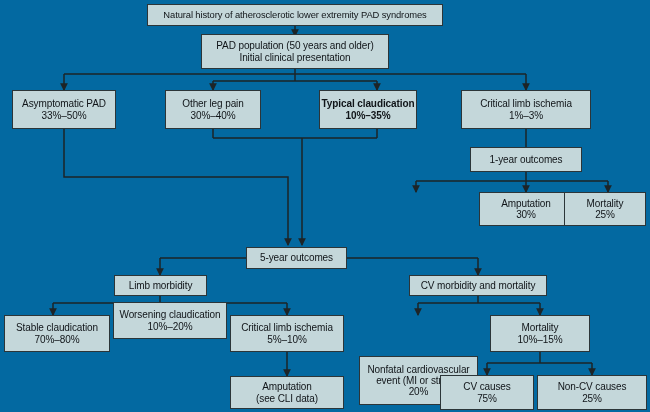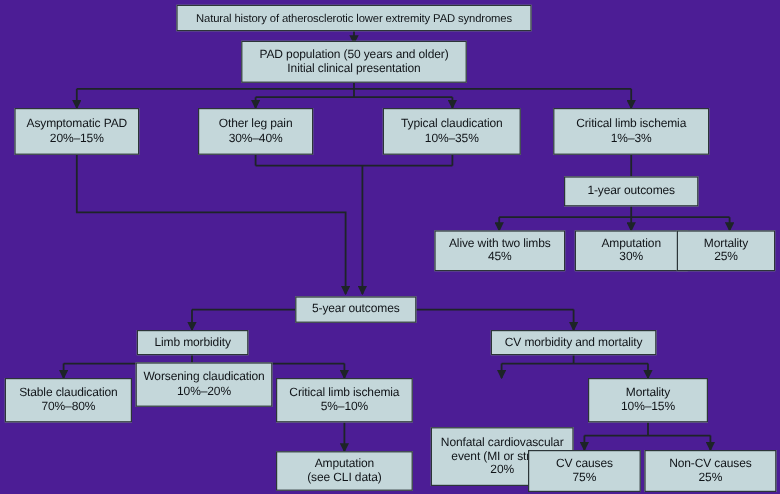--- a/index.html
+++ b/index.html
@@ -8,21 +8,21 @@
     padding: 0;
     background: #ffffff;
   }
   body {
     font-family: "Liberation Sans", sans-serif;
   }
   #chart-root {
     position: relative;
     width: 650px;
     height: 412px;
-    background: #4c1d95;
+    background: #0369a1;
     overflow: hidden;
   }
   #chart-svg {
     position: absolute;
     left: 0;
     top: 0;
     width: 650px;
     height: 412px;
   }
   .node {
@@ -119,46 +119,42 @@
     <span class="ln">Natural history of atherosclerotic lower extremity PAD syndromes</span>
   </div>
 
   <div class="node" style="left:201px; top:34px; width:188px; height:35px;">
     <span class="ln">PAD population (50 years and older)</span>
     <span class="ln">Initial clinical presentation</span>
   </div>
 
   <div class="node" style="left:12px; top:90px; width:104px; height:39px;">
     <span class="ln">Asymptomatic PAD</span>
-    <span class="ln">20%–15%</span>
+    <span class="ln">33%–50%</span>
   </div>
 
   <div class="node" style="left:165px; top:90px; width:96px; height:39px;">
     <span class="ln">Other leg pain</span>
     <span class="ln">30%–40%</span>
   </div>
 
-  <div class="node" style="left:319px; top:90px; width:115px; height:39px;">
+  <div class="node" style="left:319px; top:90px; width:98px; height:39px;font-weight:bold;">
     <span class="ln">Typical claudication</span>
     <span class="ln">10%–35%</span>
   </div>
 
   <div class="node" style="left:461px; top:90px; width:130px; height:39px;">
     <span class="ln">Critical limb ischemia</span>
     <span class="ln">1%–3%</span>
   </div>
 
   <div class="node" style="left:470px; top:147px; width:112px; height:25px;">
     <span class="ln">1-year outcomes</span>
   </div>
 
-  <div class="node" style="left:362px; top:192px; width:109px; height:34px;">
-    <span class="ln">Alive with two limbs</span>
-    <span class="ln">45%</span>
-  </div>
 
   <div class="node" style="left:479px; top:192px; width:94px; height:34px;">
     <span class="ln">Amputation</span>
     <span class="ln">30%</span>
   </div>
 
   <div class="node" style="left:564px; top:192px; width:82px; height:34px;">
     <span class="ln">Mortality</span>
     <span class="ln">25%</span>
   </div>

